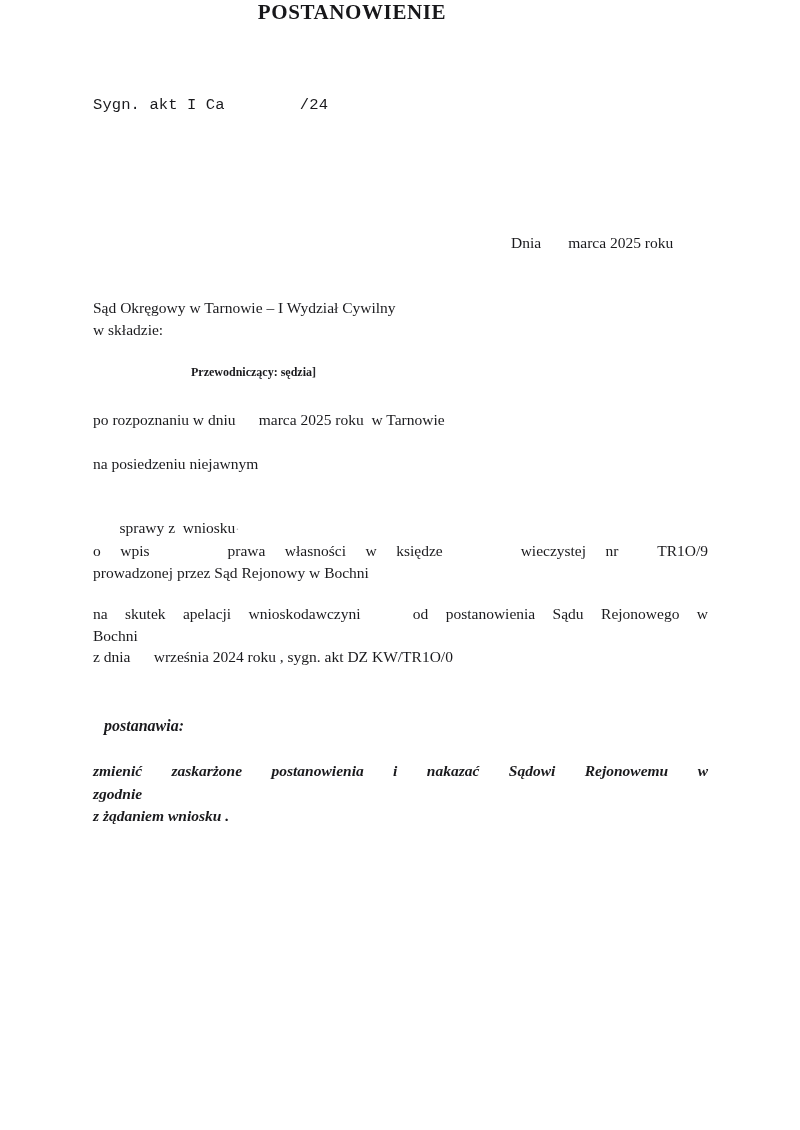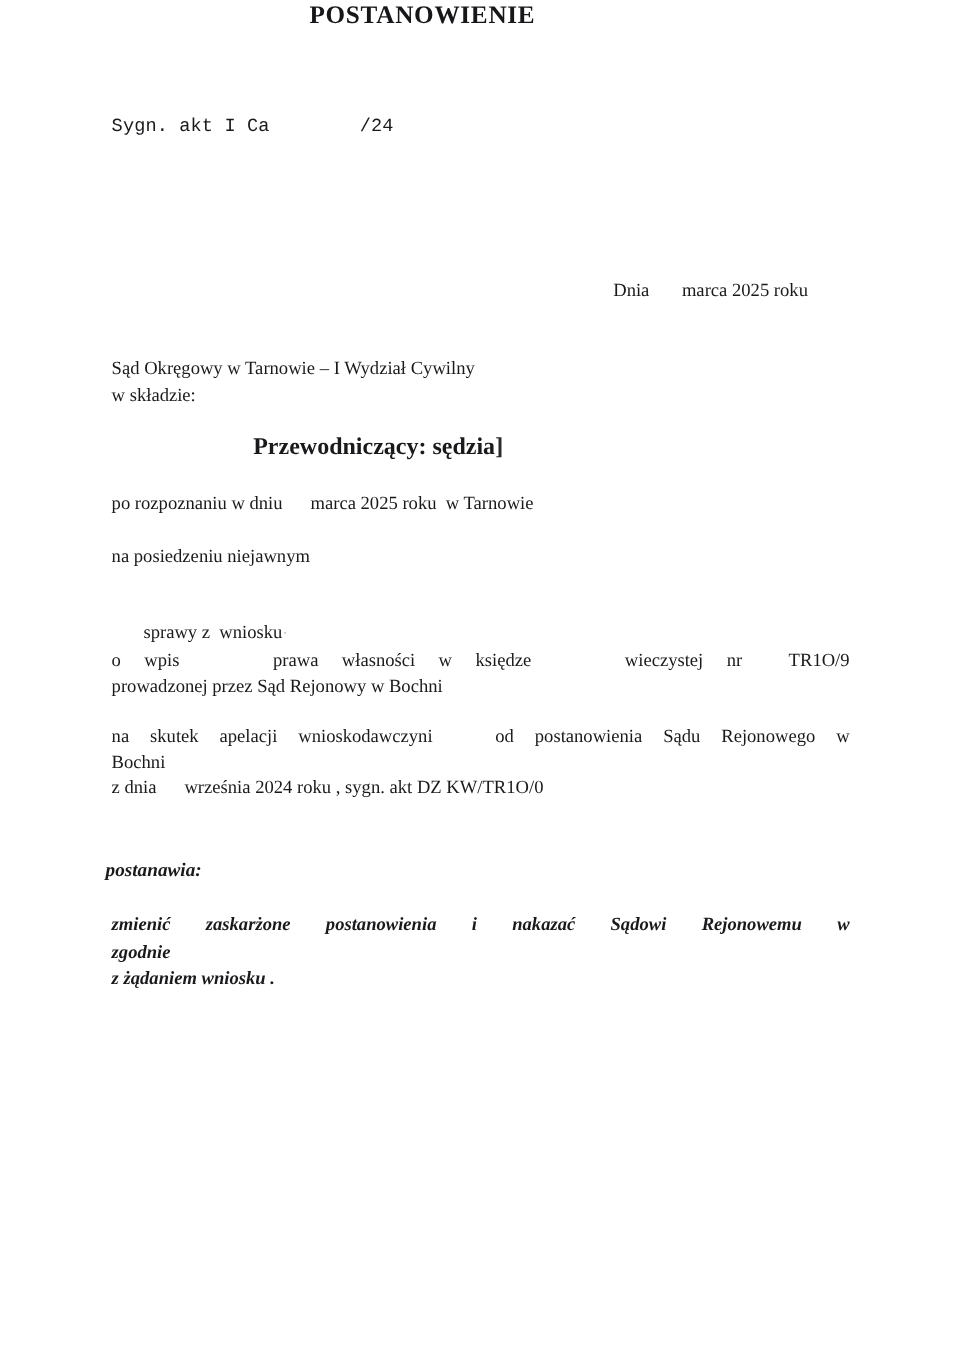--- a/index.html
+++ b/index.html
@@ -53,24 +53,24 @@
 
   .court {
     left: 93px;
     top: 277px;
     line-height: 22px;
     white-space: pre-line;
     margin-top: 20px;
   }
 
   .presiding {
-    left: 191px;
+    left: 179px;
     top: 341px;
     font-weight: bold;
-    font-size: 20px;
+    font-size: 12px;
   }
   .presiding .redact-glyph {
     font-weight: bold;
     color: #2a2a2d;
   }
 
   .recognized {
     left: 93px;
     top: 409px;
   }
@@ -115,21 +115,21 @@
   .p-appeal { top: 603px; }
 
   .clip-right {
     display: inline-block;
     overflow: hidden;
     white-space: nowrap;
     vertical-align: bottom;
   }
 
   .decides {
-    left: 88px;
+    left: 104px;
     top: 715px;
     font-weight: bold;
     font-style: italic;
     font-size: 16px;
   }
 
   .p-operative {
     top: 760px;
     font-weight: bold;
     font-style: italic;

